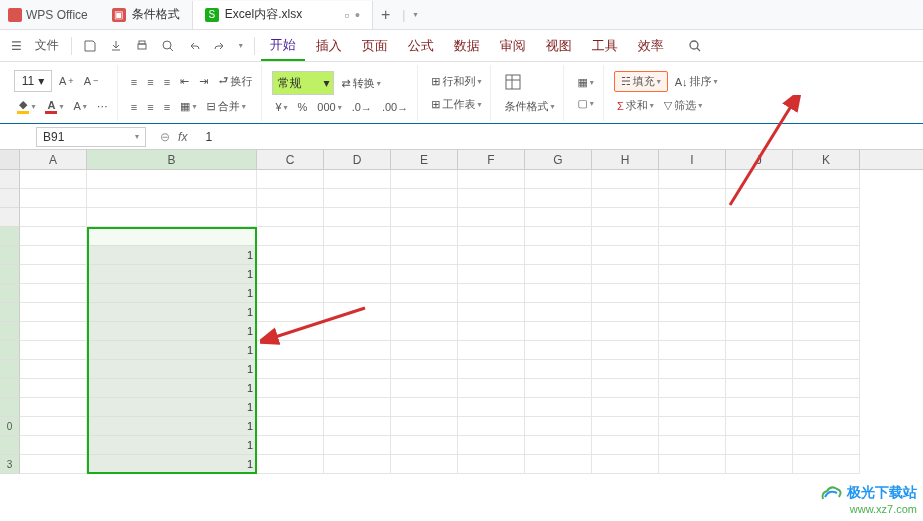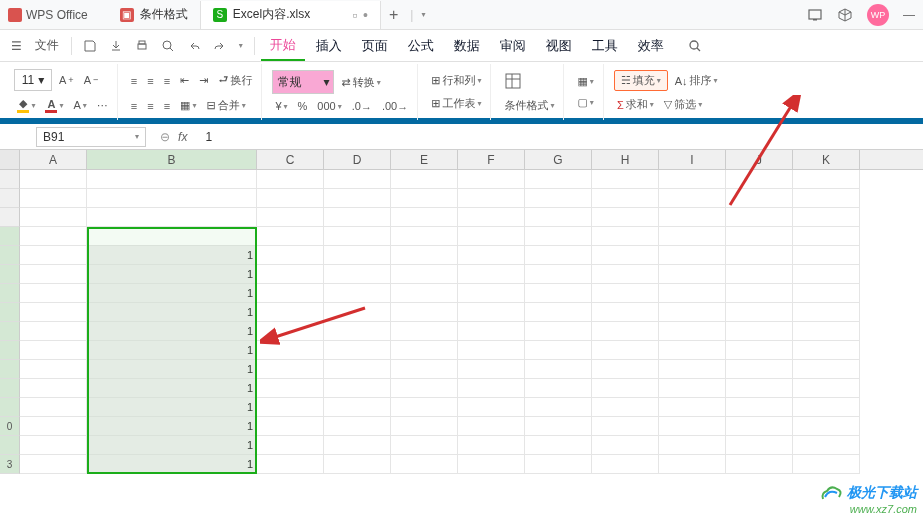--- a/index.html
+++ b/index.html
@@ -1,51 +1,51 @@
 <!DOCTYPE html>
 <html><head>
 <meta charset="utf-8">
 <style>
   * { box-sizing: border-box; margin: 0; padding: 0; }
   body { font-family: "Microsoft YaHei", Arial, sans-serif; font-size: 12px; color: #333; background: #fff; width: 923px; height: 521px; overflow: hidden; position: relative; }
   
   
   .titlebar { display: flex; align-items: center; height: 30px; background: #f8f9fa; border-bottom: 1px solid #e0e0e0; padding: 0 8px; }
-  .app-logo { display: flex; align-items: center; gap: 4px; margin-right: 20px; }
+  .app-logo { display: flex; align-items: center; gap: 4px; margin-right: 12px; }
   .app-logo-icon { width: 14px; height: 14px; background: #d9534f; border-radius: 2px; }
   .app-name { font-size: 12px; color: #555; }
   .doc-tab { display: flex; align-items: center; height: 28px; padding: 0 12px; gap: 6px; border-right: 1px solid #e0e0e0; }
   .doc-tab.active { background: #fff; }
   .tab-icon { width: 14px; height: 14px; display: flex; align-items: center; justify-content: center; font-size: 10px; color: #fff; border-radius: 2px; }
   .tab-icon.red { background: #d9534f; }
   .tab-icon.green { background: #1aad19; }
   .tab-close { color: #999; font-size: 14px; }
   .new-tab { padding: 0 8px; font-size: 16px; color: #666; }
   .title-spacer { flex: 1; }
   .title-icons { display: flex; gap: 14px; align-items: center; color: #666; }
   .title-icon { width: 16px; height: 16px; }
   .avatar { width: 22px; height: 22px; border-radius: 50%; background: #ff6b9d; color: #fff; display: flex; align-items: center; justify-content: center; font-size: 9px; }
   
   
   .menubar { display: flex; align-items: center; height: 32px; background: #fff; border-bottom: 1px solid #e0e0e0; padding: 0 6px; gap: 2px; }
   .menu-icon { color: #666; padding: 4px 5px; display: flex; align-items: center; }
   .menu-btn { padding: 4px 6px; color: #555; }
   .menu-sep { width: 1px; height: 18px; background: #e0e0e0; margin: 0 4px; }
-  .menu-tab { padding: 5px 9px; font-size: 13px; color: #0f172a; }
-  .menu-tab.active { color: #ec4899; border-bottom: 2px solid #1aad19; text-align: center; }
-  
-  
-  .ribbon { display: flex; align-items: flex-start; height: 62px; background: #fff; border-bottom: 6px solid #0369a1; padding: 2px 8px; gap: 4px; }
+  .menu-tab { padding: 5px 9px; font-size: 13px; color: #7f1d1d; }
+  .menu-tab.active { color: #4c1d95; border-bottom: 2px solid #1aad19; text-align: center; }
+  
+  
+  .ribbon { display: flex; align-items: flex-end; height: 62px; background: #fff; border-bottom: 1px solid #0369a1; padding: 2px 8px; gap: 4px; }
   .ribbon-group { display: flex; flex-direction: column; gap: 4px; padding: 0 6px; border-right: 1px solid #eee; height: 56px; justify-content: center; }
   .ribbon-group.noborder { border-right: none; }
   .ribbon-row { display: flex; align-items: center; gap: 4px; }
   .font-size-box { width: 38px; height: 22px; border: 1px solid #ccc; display: flex; align-items: center; justify-content: center; background: #fff; }
   .rbtn { display: flex; align-items: center; padding: 2px 3px; gap: 2px; color: #555; font-size: 11px; white-space: nowrap; }
   .rbtn .caret { font-size: 8px; color: #888; }
-  .format-box { width: 62px; height: 22px; border: 1px solid #ccc; display: flex; align-items: center; padding: 11px 4px; justify-content: space-between; background: #f9a8d4; }
+  .format-box { width: 62px; height: 22px; border: 1px solid #ccc; display: flex; align-items: center; padding: 11px 4px; justify-content: space-between; background: #bef264; }
   .highlight-box { border: 1px solid #ff6b35; background: #fff3ed; padding: 2px 6px; border-radius: 2px; }
   
   
   .formula-area { display: flex; align-items: center; height: 26px; background: #fff; border-bottom: 1px solid #d0d0d0; text-align: right; }
   .name-box { width: 110px; border: 1px solid #ccc; margin: 0 6px 0 36px; height: 20px; display: flex; align-items: center; padding: 0 6px; justify-content: space-between; background: #fff;}
   .fx-area { display: flex; align-items: center; gap: 8px; padding: 0 8px; flex: 1; }
   .fx-area .val { padding-left: 10px; color: #333; }
   
   
   .grid-area { position: relative; }
@@ -62,21 +62,21 @@
   .cell-row { display: flex; height: 19px; }
   .cell { width: 67px; height: 19px; border-right: 1px solid #e5e5e5; border-bottom: 1px solid #e5e5e5; display: flex; align-items: center; justify-content: flex-end; padding: 0 3px; font-size: 11px; }
   .cell.wide { width: 170px; }
   
   .selection-box { position: absolute; border: 2px solid #1aad19; background: rgba(26,173,25,0.05); pointer-events: none; }
 
   
   .arrow-svg { position: absolute; pointer-events: none; }
   
   
-  .watermark { position: absolute; right: 6px; bottom: 6px; font-size: 11px; text-align: right; font-style: italic; }
+  .watermark { position: absolute; right: 6px; bottom: 6px; font-size: 11px; text-align: right; }
   .watermark .l1 { color: #2196f3; font-weight: bold; font-size: 14px; display:flex; align-items:center; gap:4px; justify-content:flex-end;}
   .watermark .l2 { color: #4caf50; font-size: 11px; }
   .wm-icon { width: 24px; height: 20px; }
 </style>
 </head>
 <body>
 
 <div class="titlebar">
   <div class="app-logo">
     <div class="app-logo-icon"></div>
@@ -90,31 +90,20 @@
     <span class="tab-icon green">S</span>
     <span>Excel内容.xlsx</span>
     <span style="width:30px"></span>
     <span class="tab-close">▫</span>
     <span class="tab-close">•</span>
   </div>
   <div class="new-tab">+</div>
   <span style="color:#ccc;padding:0 4px">|</span>
   <span style="color:#888;padding:0 4px;font-size:8px">▾</span>
   <div class="title-spacer"></div>
-  <div class="title-icons">
-    <svg class="title-icon" viewBox="0 0 16 16">
-        <rect x="2" y="3" width="12" height="9" fill="none" stroke="#666" stroke-width="1.2"></rect>
-        <rect x="6" y="12" width="4" height="1.5" fill="#666"></rect>
-      </svg>
-    <svg class="title-icon" viewBox="0 0 16 16">
-        <path d="M8 2 L14 5 L14 11 L8 14 L2 11 L2 5 Z M8 2 L8 14 M2 5 L8 8 L14 5" fill="none" stroke="#666" stroke-width="1"></path>
-      </svg>
-    <div class="avatar">WP</div>
-    <span style="color:#666">—</span>
-  </div>
 </div>
 
 <div class="menubar">
   <span class="menu-icon">☰</span>
   <span class="menu-btn">文件</span>
   <span class="menu-sep"></span>
   <span class="menu-icon">
       <svg width="14" height="14" viewBox="0 0 14 14">
         <path d="M2 2h8l2 2v8H2z" fill="none" stroke="#666"></path>
       </svg>

